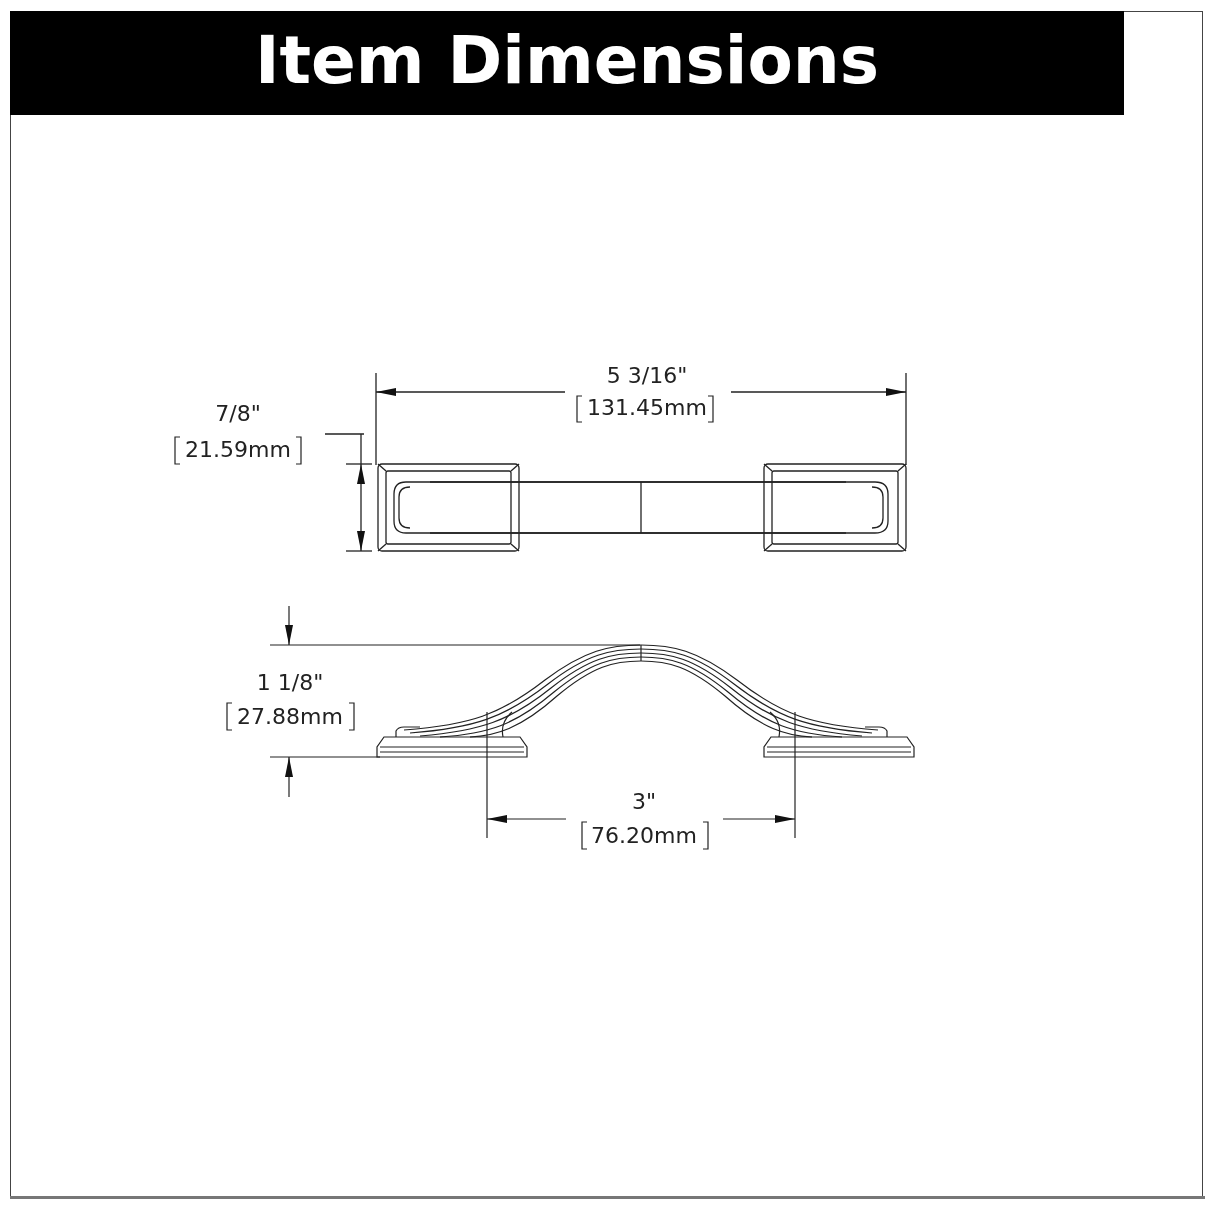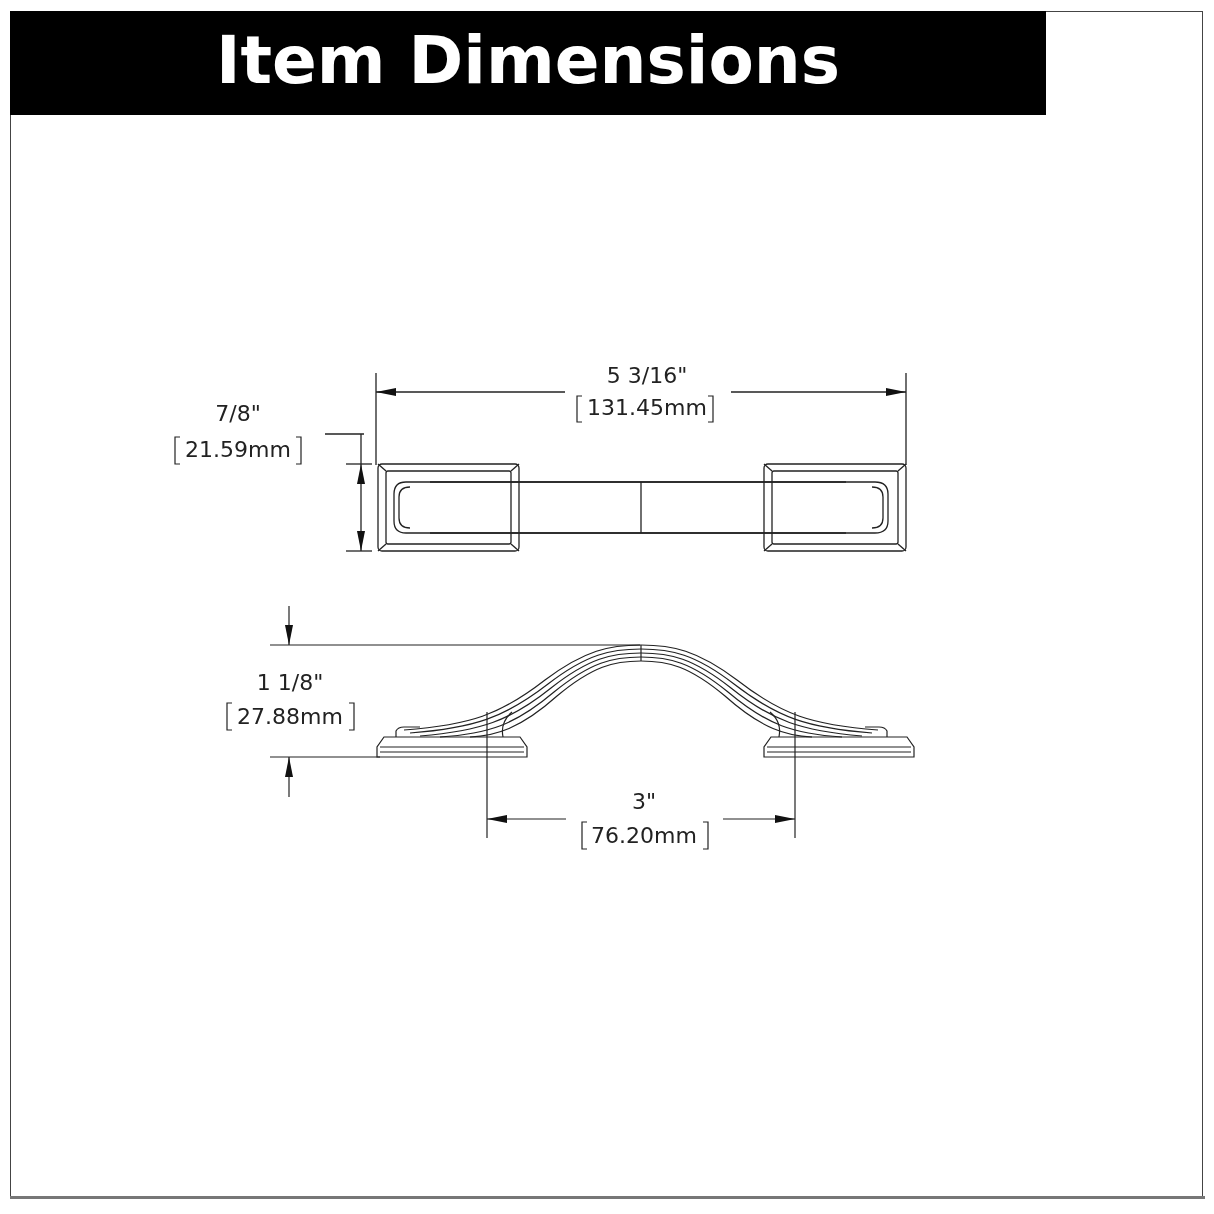--- a/index.html
+++ b/index.html
@@ -2,21 +2,21 @@
 <html><head>
   <meta charset="utf-8">
   <style>
     html, body { margin: 0; padding: 0; background: #ffffff; }
     body { width: 1214px; height: 1214px; position: relative; overflow: hidden; font-family: "DejaVu Sans", sans-serif; }
     .frame {
       position: absolute; left: 10px; top: 11px; width: 1193px; height: 1187px;
       border: 1.5px solid #444; box-sizing: border-box; background: #fff;
     }
     .header {
-      position: absolute; left: 10px; top: 11px; width: 1036px; height: 104px;
+      position: absolute; left: 10px; top: 11px; width: 1114px; height: 104px;
       background: #000; display: flex; align-items: center; justify-content: center;
     }
     .header-title {
       color: #fff; font-family: "DejaVu Sans", sans-serif; font-weight: bold;
       font-size: 66px; letter-spacing: 0px; line-height: 1; margin-top: -4px;
     }
     .bottom-shadow {
       position: absolute; left: 10px; top: 1196px; width: 1195px; height: 3px; background: #777;
     }
     svg.drawing { position: absolute; left: 0; top: 0; }

